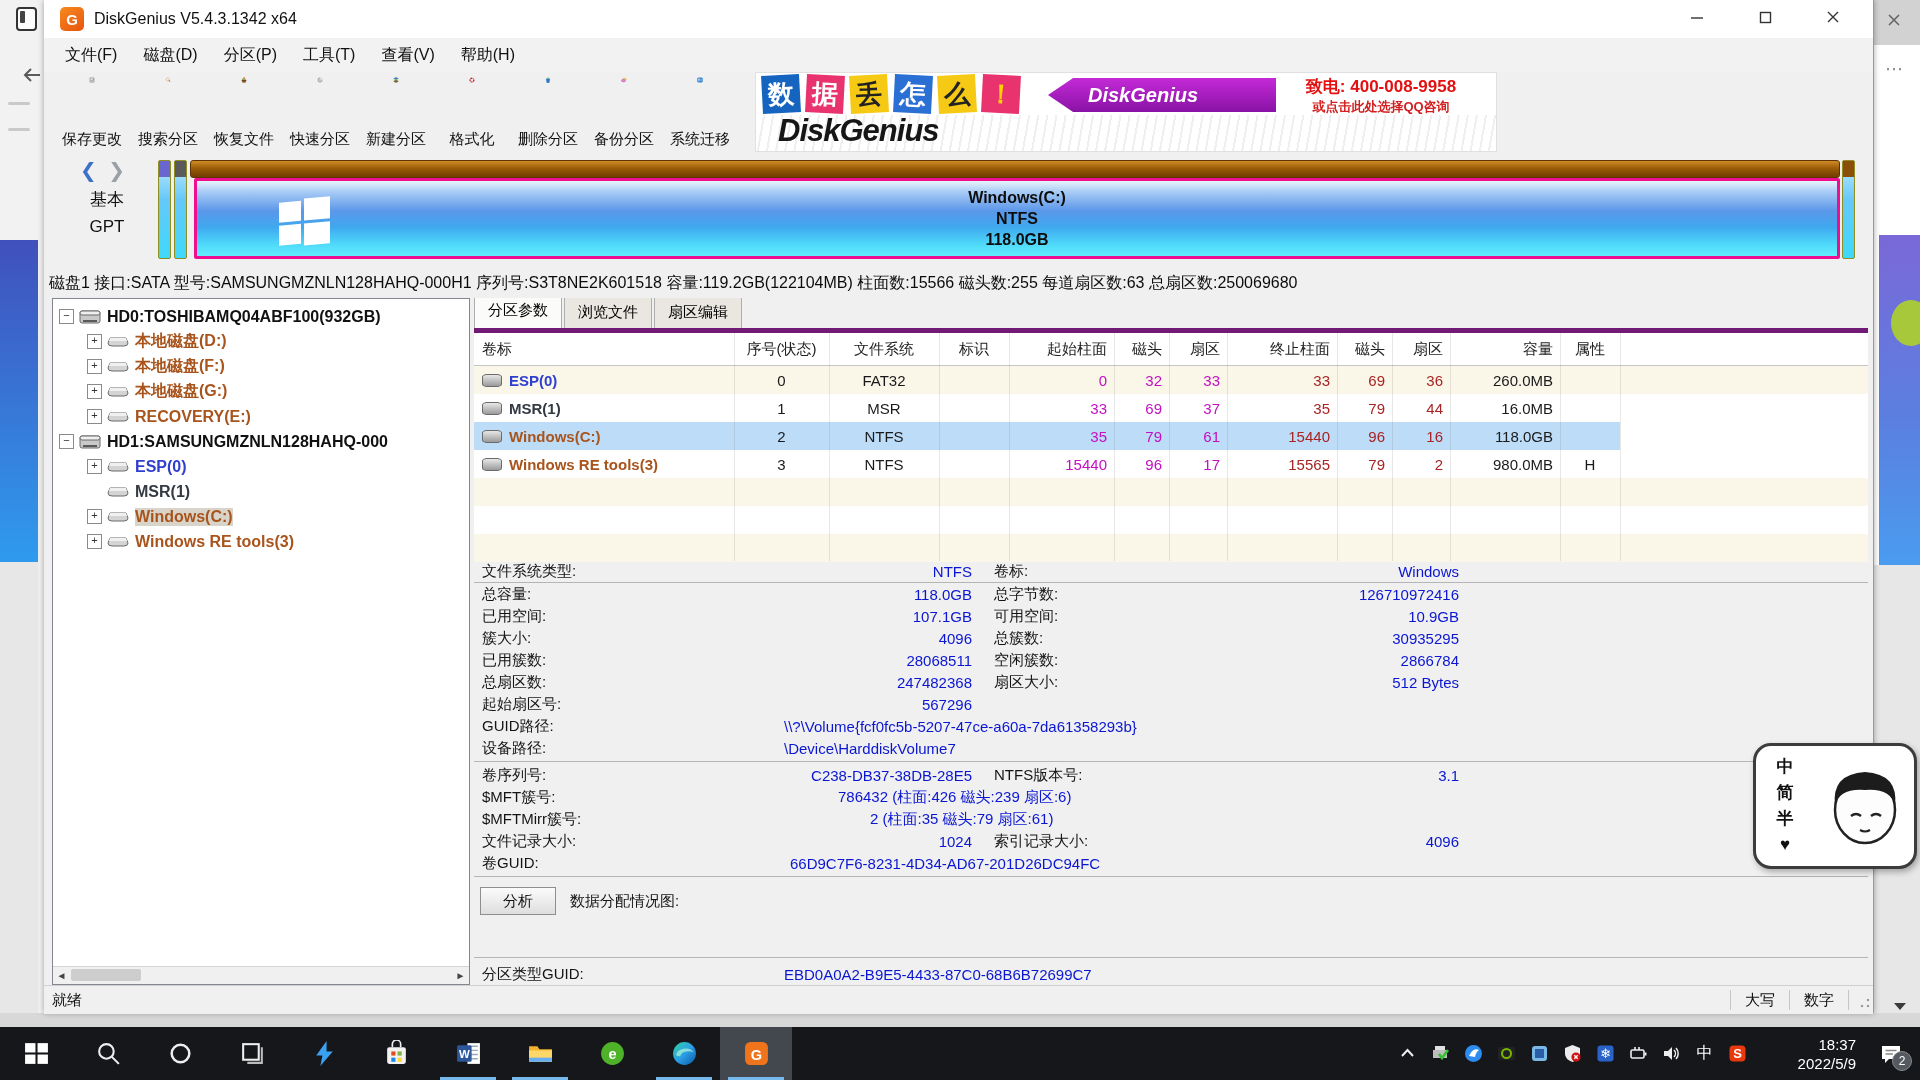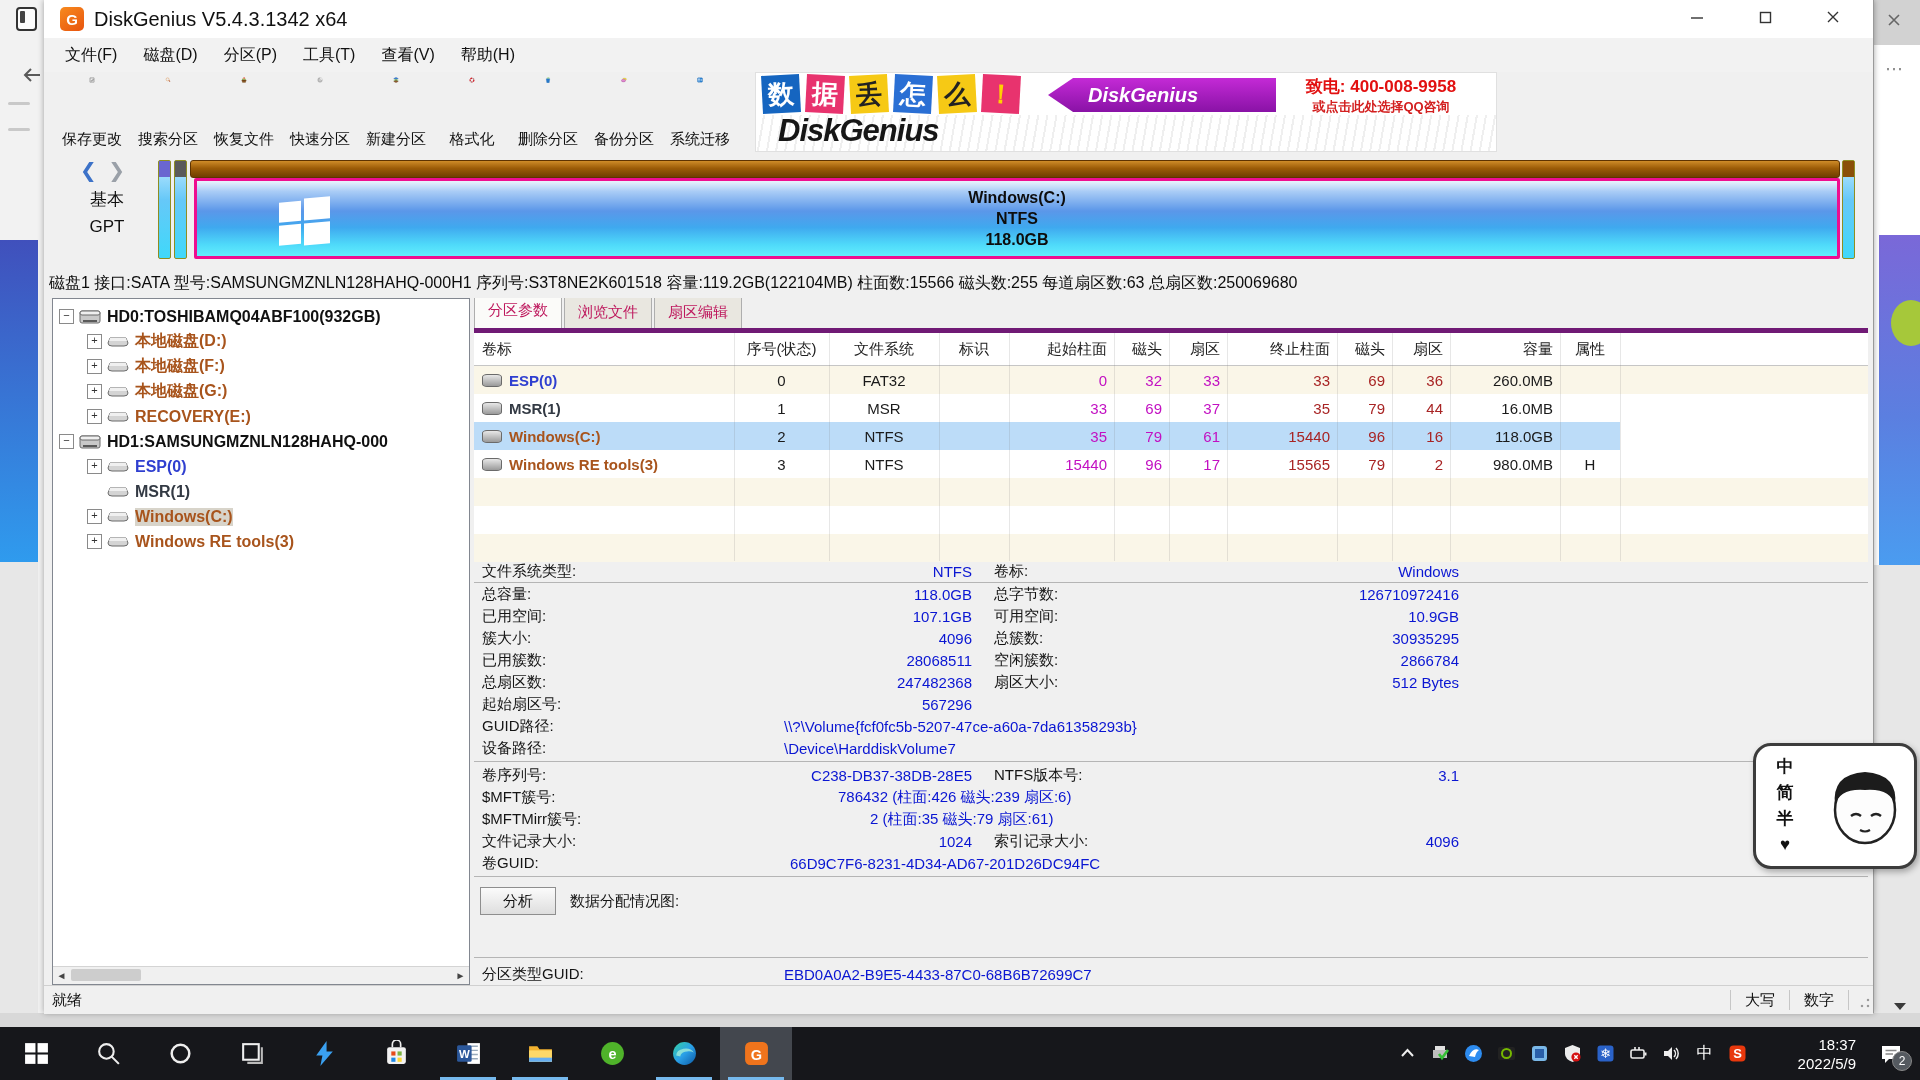--- a/index.html
+++ b/index.html
@@ -17,21 +17,21 @@
   #right-strip{left:1873px;top:0;width:47px;height:1013px;background:#ffffff;}
   #right-strip .topgray{position:absolute;left:0;top:0;width:47px;height:45px;background:#d2d2d2;}
   #right-strip .wallpaper{position:absolute;left:6px;top:235px;width:41px;height:330px;background:linear-gradient(180deg,#7a68d8,#5b7fe0 55%,#4a9cf0);}
   #right-strip .greenblob{position:absolute;left:18px;top:300px;width:40px;height:46px;border-radius:50%;background:#a6c83a;}
   #right-strip .graybelow{position:absolute;left:0;top:565px;width:47px;height:448px;background:#e7e7e7;}
   #desktop-gap{left:0;top:1013px;width:1920px;height:14px;background:#d8d8d8;}
   #gap-caret{left:1894px;top:1003px;width:0;height:0;border-left:6px solid transparent;border-right:6px solid transparent;border-top:7px solid #3a3a3a;}
   
   #app{left:44px;top:0;width:1829px;height:1013px;background:#f0f0f0;border-right:1px solid #9a9a9a;box-shadow:0 0 6px rgba(0,0,0,.35);}
   #titlebar{left:0;top:0;width:100%;height:38px;background:#ffffff;display:flex;align-items:center;}
-  #titlebar .title{font-size:20px;color:#111;margin-left:10px;}
+  #titlebar .title{font-size:16px;color:#111;margin-left:10px;}
   #app-icon{margin-left:16px;width:24px;height:24px;border-radius:5px;background:linear-gradient(145deg,#f78a1e,#e8540e);display:flex;align-items:center;justify-content:center;color:#fff;font-weight:bold;font-size:15px;}
   .winctl{position:absolute;top:0;width:46px;height:34px;display:flex;align-items:center;justify-content:center;}
   #menubar{left:0;top:38px;width:100%;height:34px;background:#f2f2f2;display:flex;align-items:center;padding-left:8px;box-sizing:border-box;}
   .menu-item{font-size:16px;color:#111;padding:4px 13px;}
   
   #toolbar{left:0;top:72px;width:100%;height:80px;background:#f0f0f0;border-bottom:1px solid #dcdcdc;}
   .tbtn{position:absolute;top:3px;width:76px;height:74px;display:flex;flex-direction:column;align-items:center;justify-content:flex-start;gap:44px;}
   .tbtn svg{width:42px;height:42px;margin-top:2px;}
   .tbtn .tlbl{font-size:15px;color:#111;margin-top:3px;white-space:nowrap;}
   
@@ -73,21 +73,21 @@
   .ticon{margin-right:6px;flex:none;display:flex;}
   .titem .ic-disk{display:none;} .titem .ic-part{display:none;}
   .titem.is-disk .ic-disk{display:block;} .titem.is-part .ic-part{display:block;}
   .titem.sel .tlabel{background:#d8d4ca;}
   #tree-scroll{position:absolute;left:0;bottom:0;width:100%;height:17px;background:#f0f0f0;border-top:1px solid #d4d4d4;}
   #tree-scroll .arr{position:absolute;top:0;width:17px;height:16px;display:flex;align-items:center;justify-content:center;font-size:10px;color:#444;}
   #tree-scroll .thumb{position:absolute;left:18px;top:2px;width:70px;height:12px;background:#cdcdcd;border-radius:2px;}
   
   #rpanel{left:430px;top:298px;width:1394px;height:687px;background:#f0f0f0;overflow:hidden;}
   #tabs{position:absolute;left:0;top:0;height:30px;display:flex;align-items:flex-end;}
-  .tab{font-size:15px;color:#be185d;padding:5px 13px 6px;border:1px solid #aeaeae;border-bottom:none;background:#e9e7e0;margin-right:2px;}
+  .tab{font-size:15px;color:#000000;padding:5px 13px 6px;border:1px solid #aeaeae;border-bottom:none;background:#e9e7e0;margin-right:2px;}
   .tab.active{background:#fbfbf9;padding-bottom:8px;}
   #ptable{position:absolute;left:0;top:30px;width:1394px;height:228px;background:#fff;border-top:5px solid #701a75;}
   .pcols{display:flex;align-items:center;}
   .pcols>*{flex:none;box-sizing:border-box;padding:0 7px;white-space:nowrap;overflow:hidden;}
   .pcols>*:nth-child(1){width:260px;padding-left:8px;display:flex;align-items:center;}
   .pcols>*:nth-child(2){width:95px;text-align:center;}
   .pcols>*:nth-child(3){width:110px;text-align:center;}
   .pcols>*:nth-child(4){width:70px;text-align:center;}
   .pcols>*:nth-child(5){width:105px;text-align:right;}
   .pcols>*:nth-child(6){width:55px;text-align:right;}

